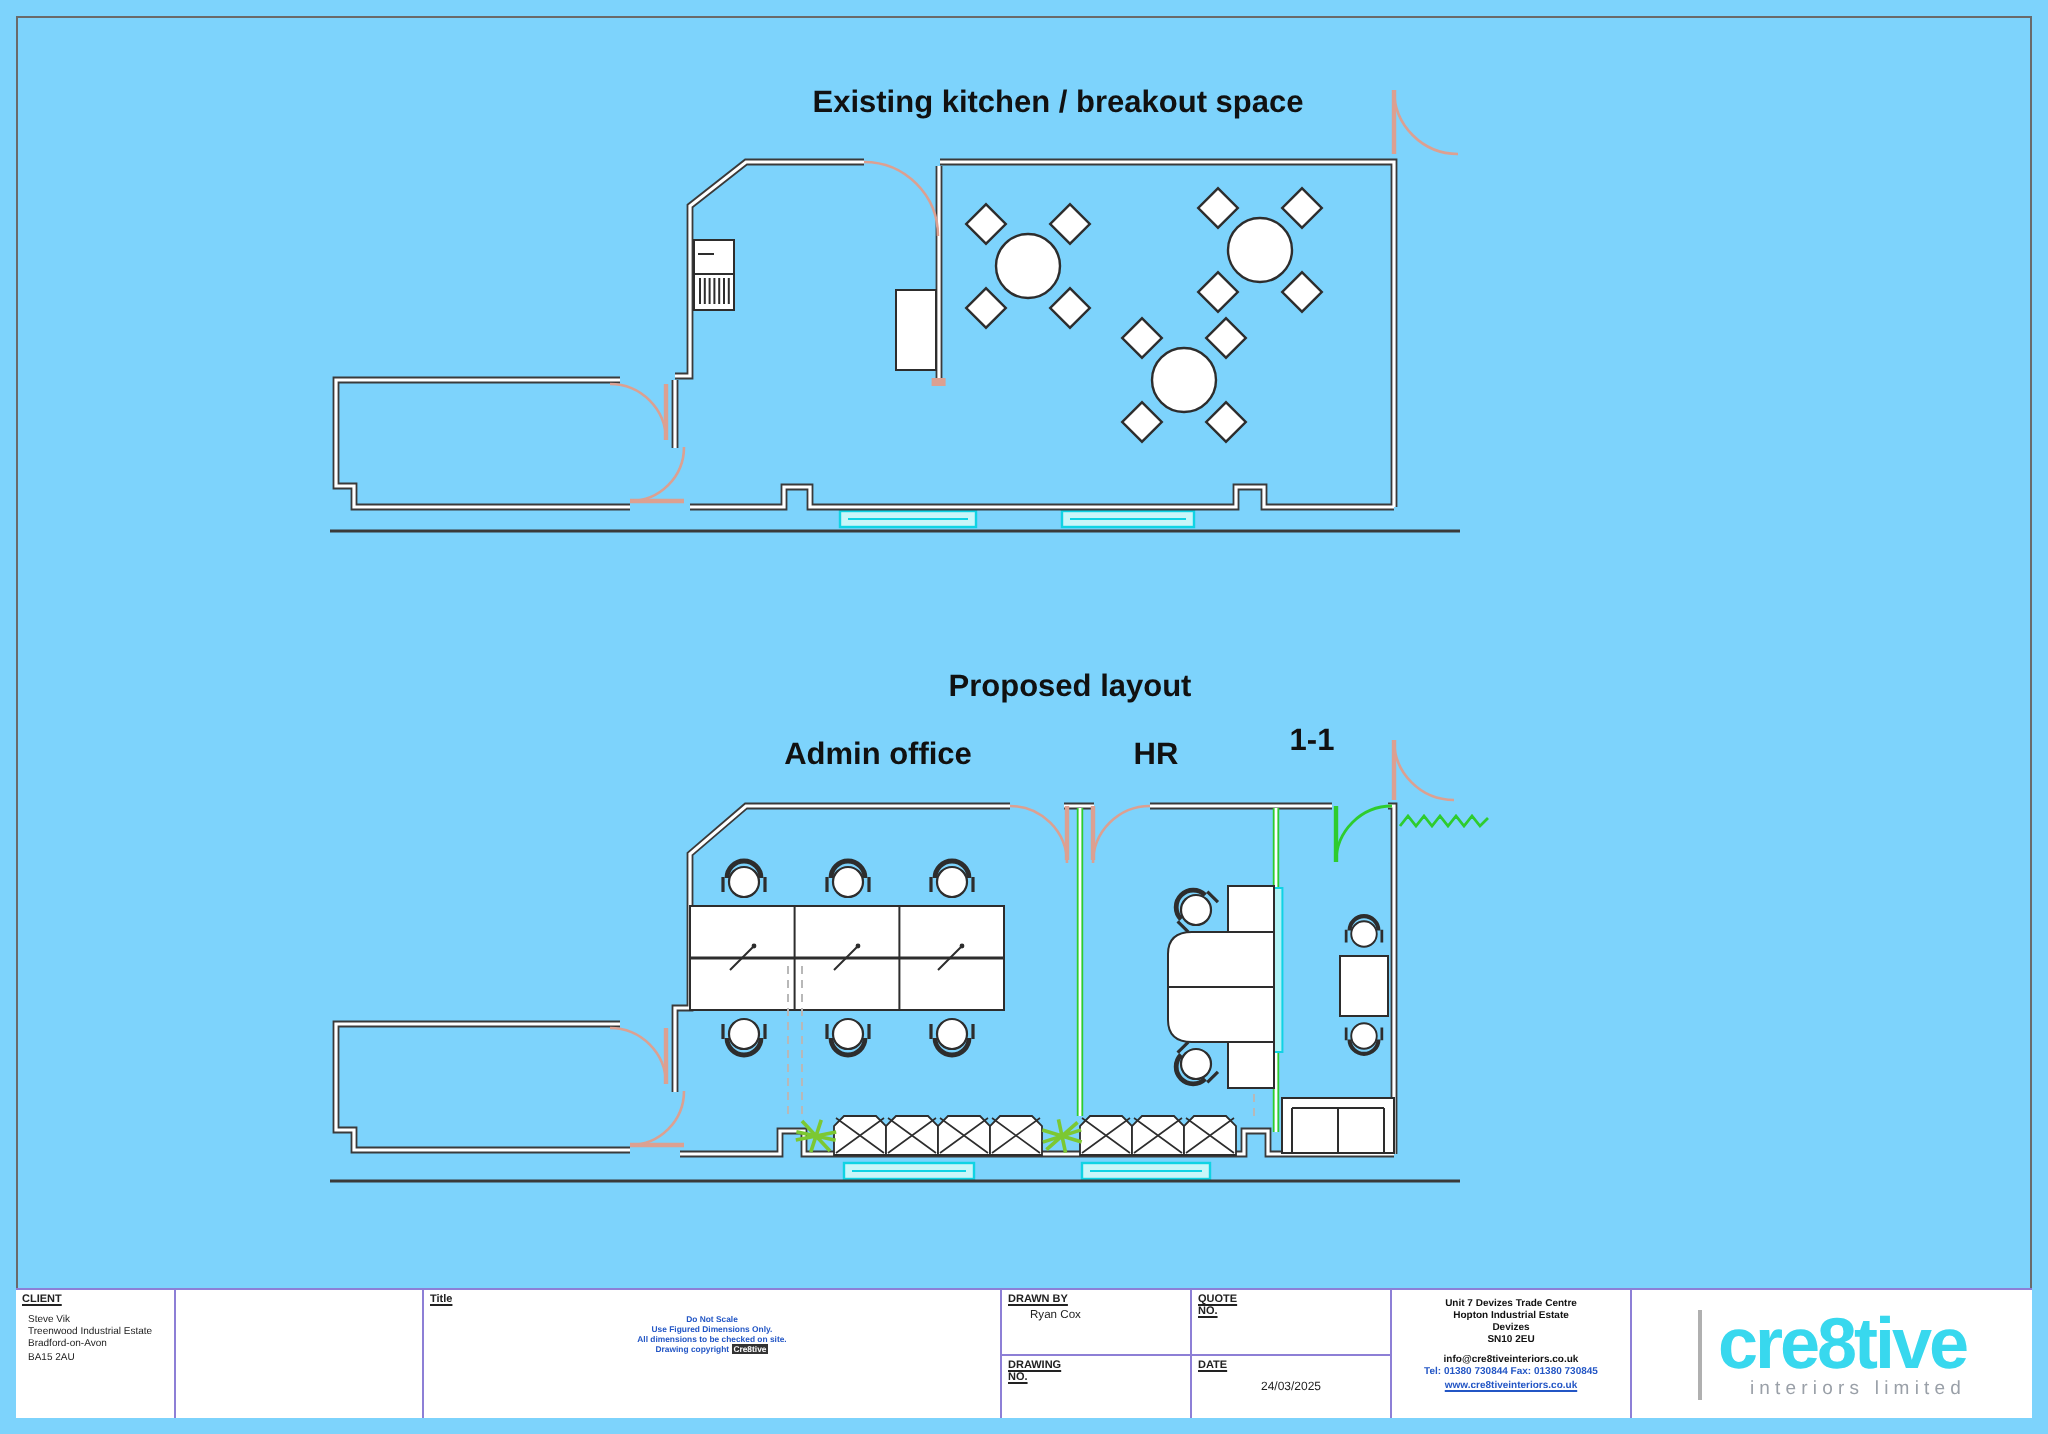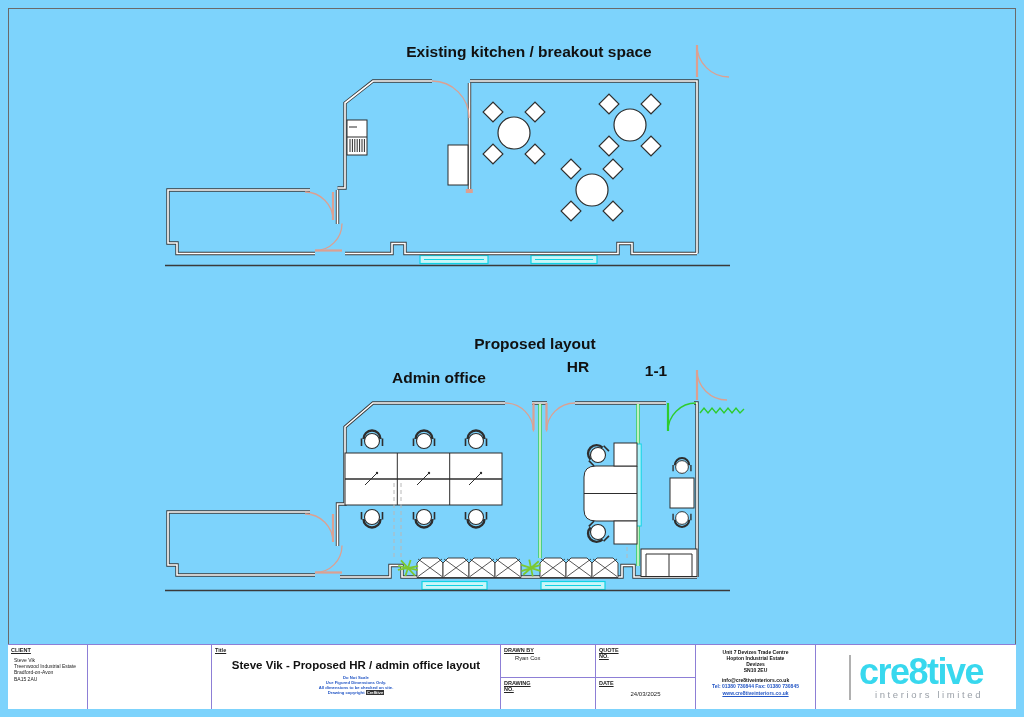--- a/index.html
+++ b/index.html
@@ -207,37 +207,36 @@
       <g>
         <use href="#plantg" transform="translate(408,568) rotate(18)"></use>
         <use href="#plantg" transform="translate(531,568) rotate(-12)"></use>
       </g>
     </g>
   </svg>
 
   <div class="plan-label t15" style="left:389px;top:43px;width:280px;">Existing kitchen / breakout space</div>
   <div class="plan-label t15" style="left:339px;top:369px;width:200px;">Admin office</div>
   <div class="plan-label t15" style="left:435px;top:335px;width:200px;">Proposed layout</div>
-  <div class="plan-label t15" style="left:528px;top:358px;width:100px;">HR</div>
+  <div class="plan-label t15" style="left:528px;top:369px;width:100px;">HR</div>
   <div class="plan-label t15" style="left:606px;top:362px;width:100px;">1-1</div>
 
   <div class="tb">
     <div class="cell" style="width:80px;">
       <div class="hdr">CLIENT</div>
       <div class="client-lines">
         <div>Steve Vik</div>
         <div>Treenwood Industrial Estate</div>
         <div>Bradford-on-Avon</div>
         <div>BA15 2AU</div>
       </div>
     </div>
     <div class="cell" style="width:124px;"></div>
     <div class="cell" style="width:289px;">
       <div class="hdr">Title</div>
-      <div class="title-main">Steve Vik -  Proposed HR / admin office layout</div>
       <div class="disc">
         <div>Do Not Scale</div>
         <div>Use Figured Dimensions Only.</div>
         <div>All dimensions to be checked on site.</div>
         <div><span>Drawing copyright </span><span class="hl">Cre8tive</span></div>
       </div>
     </div>
     <div class="cell two-rows" style="width:95px;">
       <div class="row">
         <div class="hdr" style="width:30px;">DRAWN BY</div>

